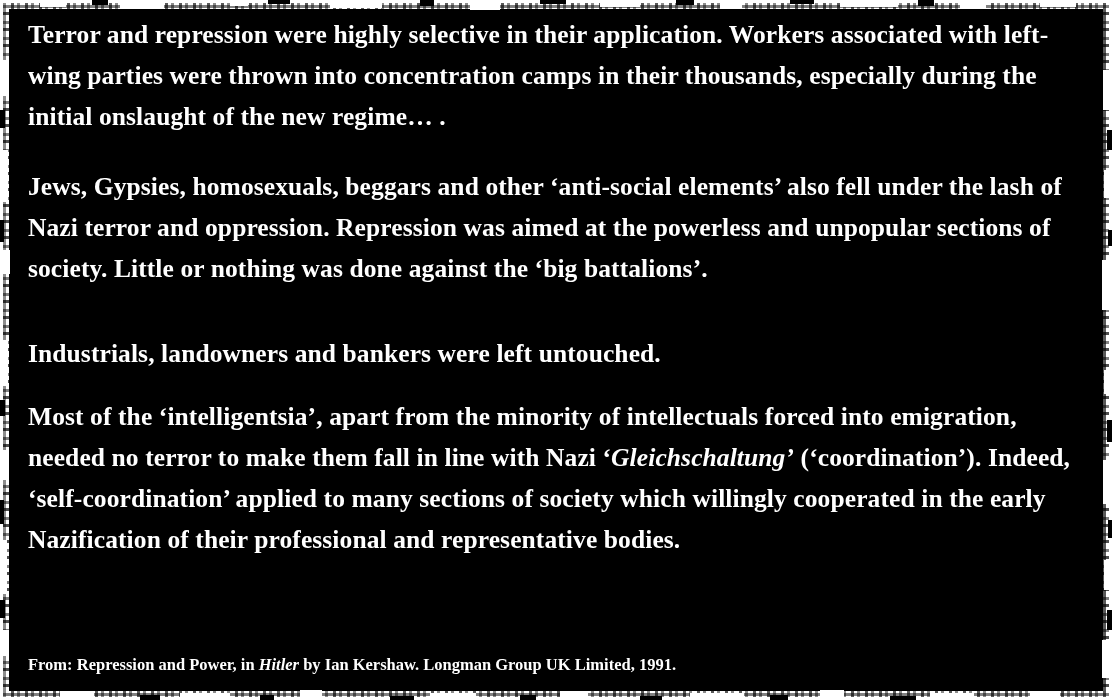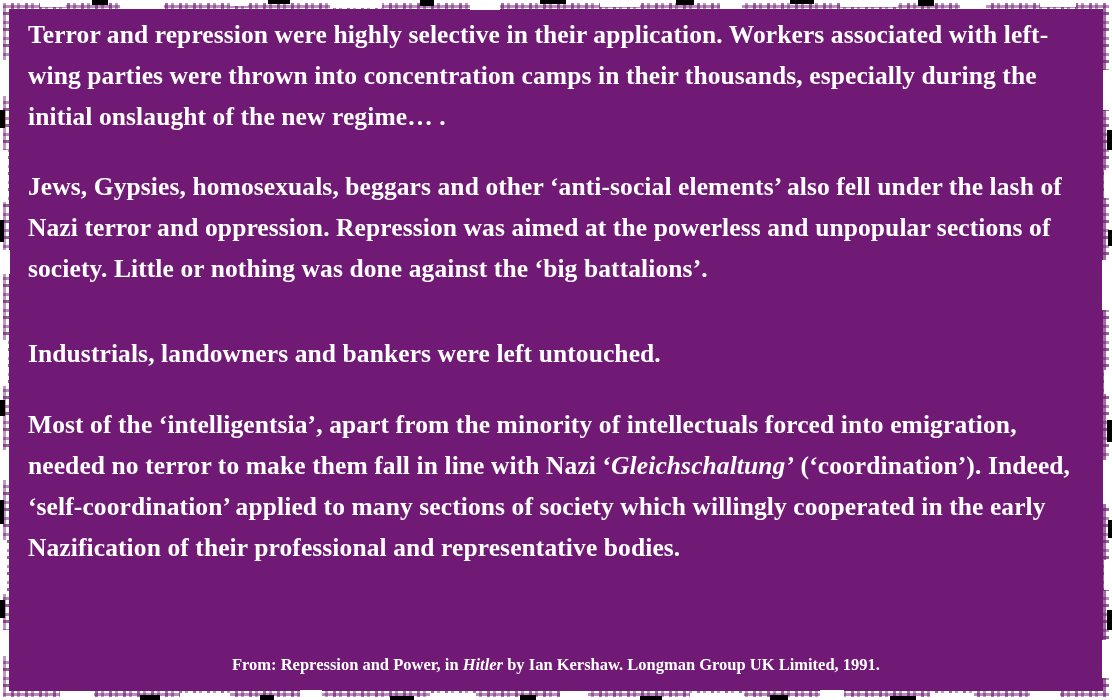--- a/index.html
+++ b/index.html
@@ -11,21 +11,21 @@
     width: 1112px;
     height: 700px;
     overflow: hidden;
     font-family: "Liberation Serif", serif;
   }
 
   #slide {
     position: relative;
     width: 1112px;
     height: 700px;
-    background: #701a75;
+    background: #000000;
     box-sizing: border-box;
   }
 
   
   #slide::before {
     content: "";
     position: absolute;
     left: 0; top: 0; right: 0; bottom: 0;
     pointer-events: none;
     border: 9px solid #ffffff;
@@ -62,31 +62,31 @@
     font-weight: bold;
     font-size: 25.5px;
     line-height: 41px;
     letter-spacing: 0.1px;
     margin: 0 0 26px 0;
     text-rendering: optimizeLegibility;
   }
 
   .para.p1 { margin-bottom: 29px; }
   .para.p2 { margin-bottom: 44px; }
-  .para.p3 { margin-bottom: 30px; }
+  .para.p3 { margin-bottom: 22px; }
   .para.p4 { margin-bottom: 0; }
 
   .ital { font-style: italic; margin-top: 20px; }
 
   #source {
     position: absolute;
     right: 28px;
     bottom: 24px;
     left: 28px;
-    text-align: center;
+    text-align: left;
     color: #ffffff;
     font-family: "Liberation Serif", serif;
     font-weight: bold;
     font-size: 16.5px;
     line-height: 22px;
   }
 </style>
 </head>
 <body>
 

